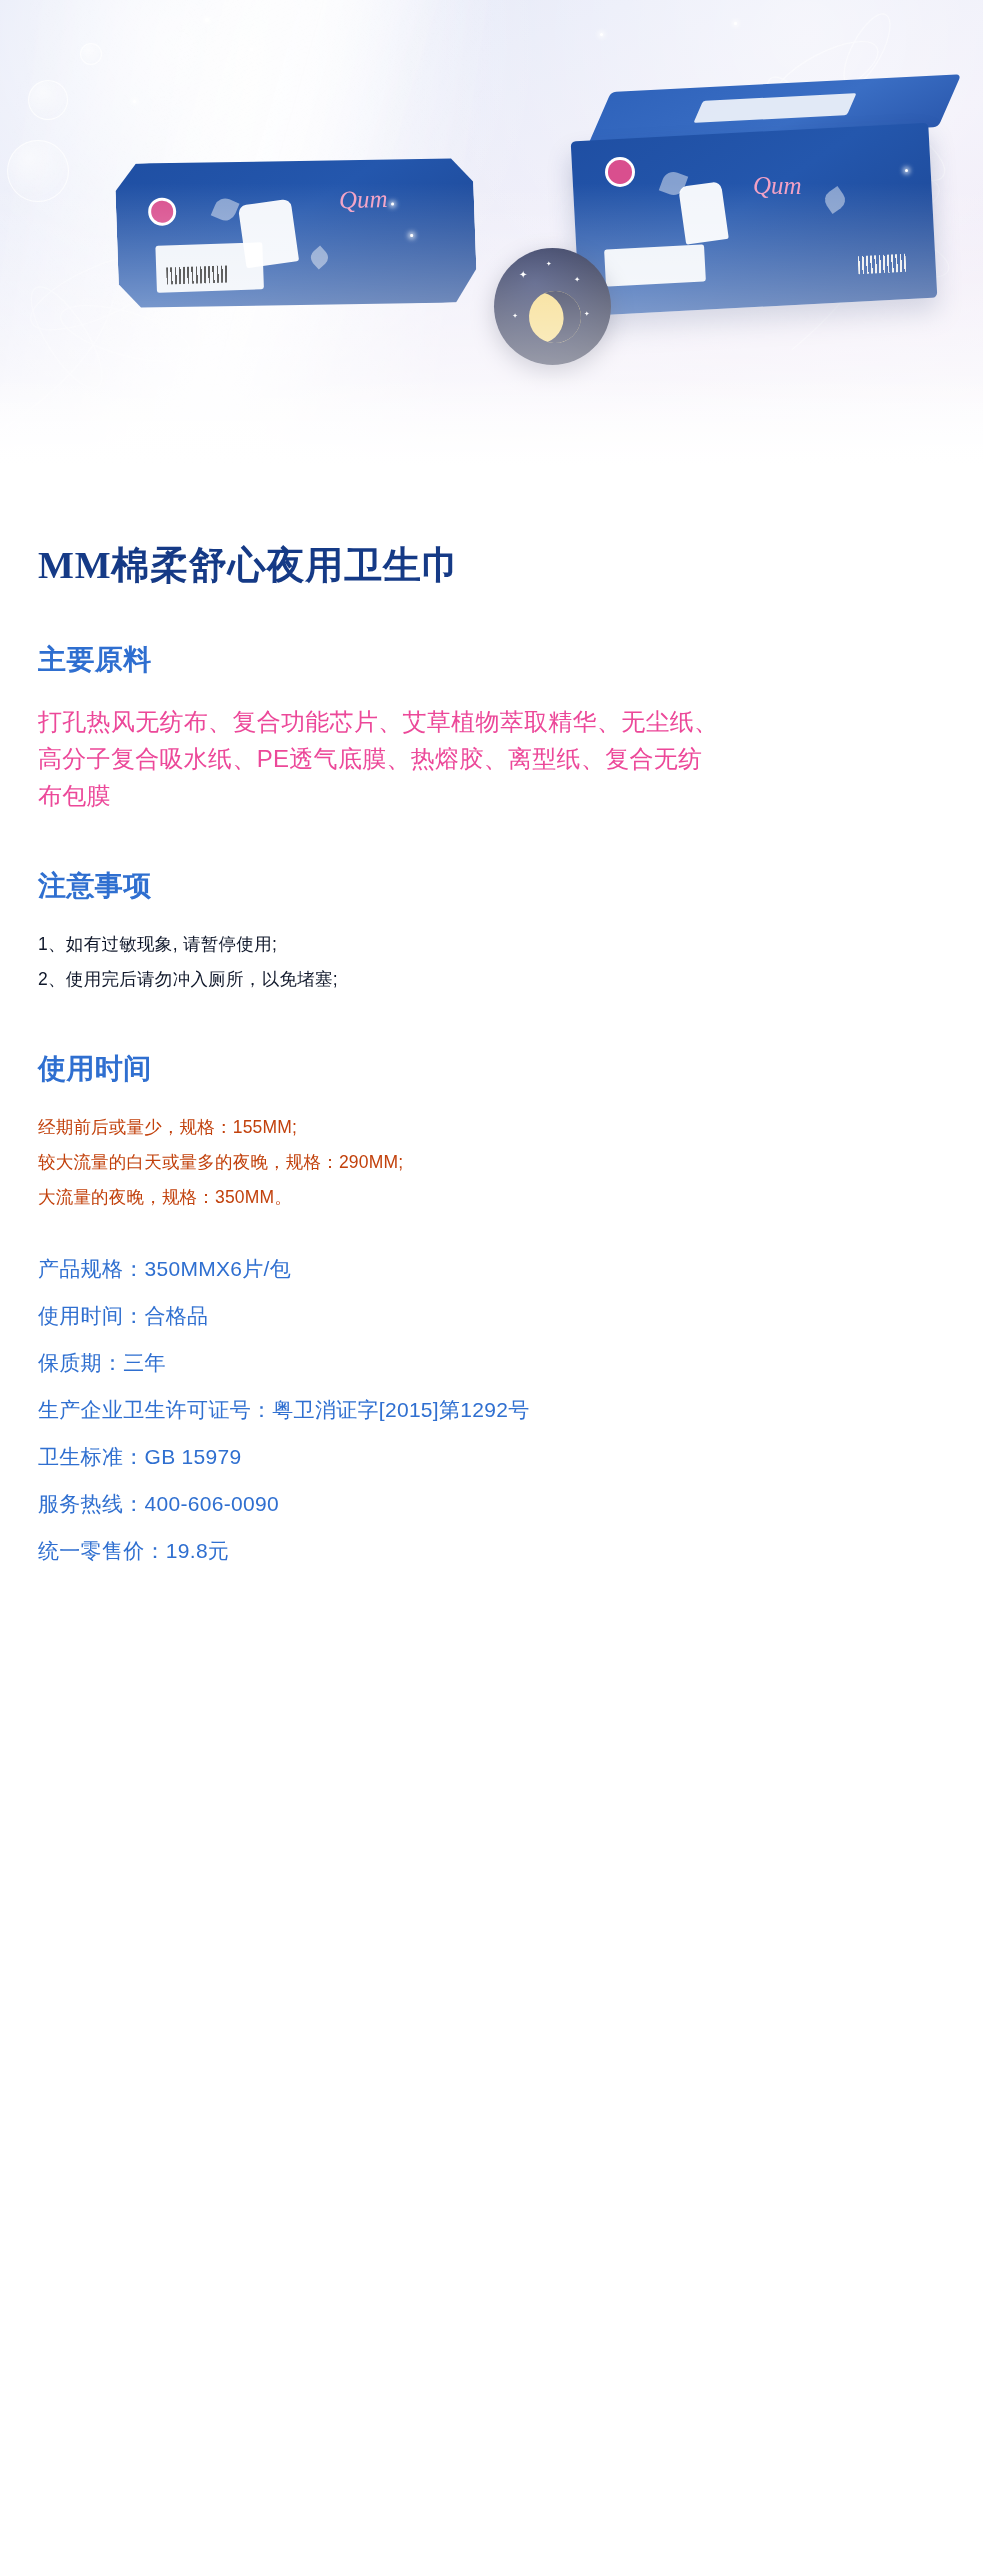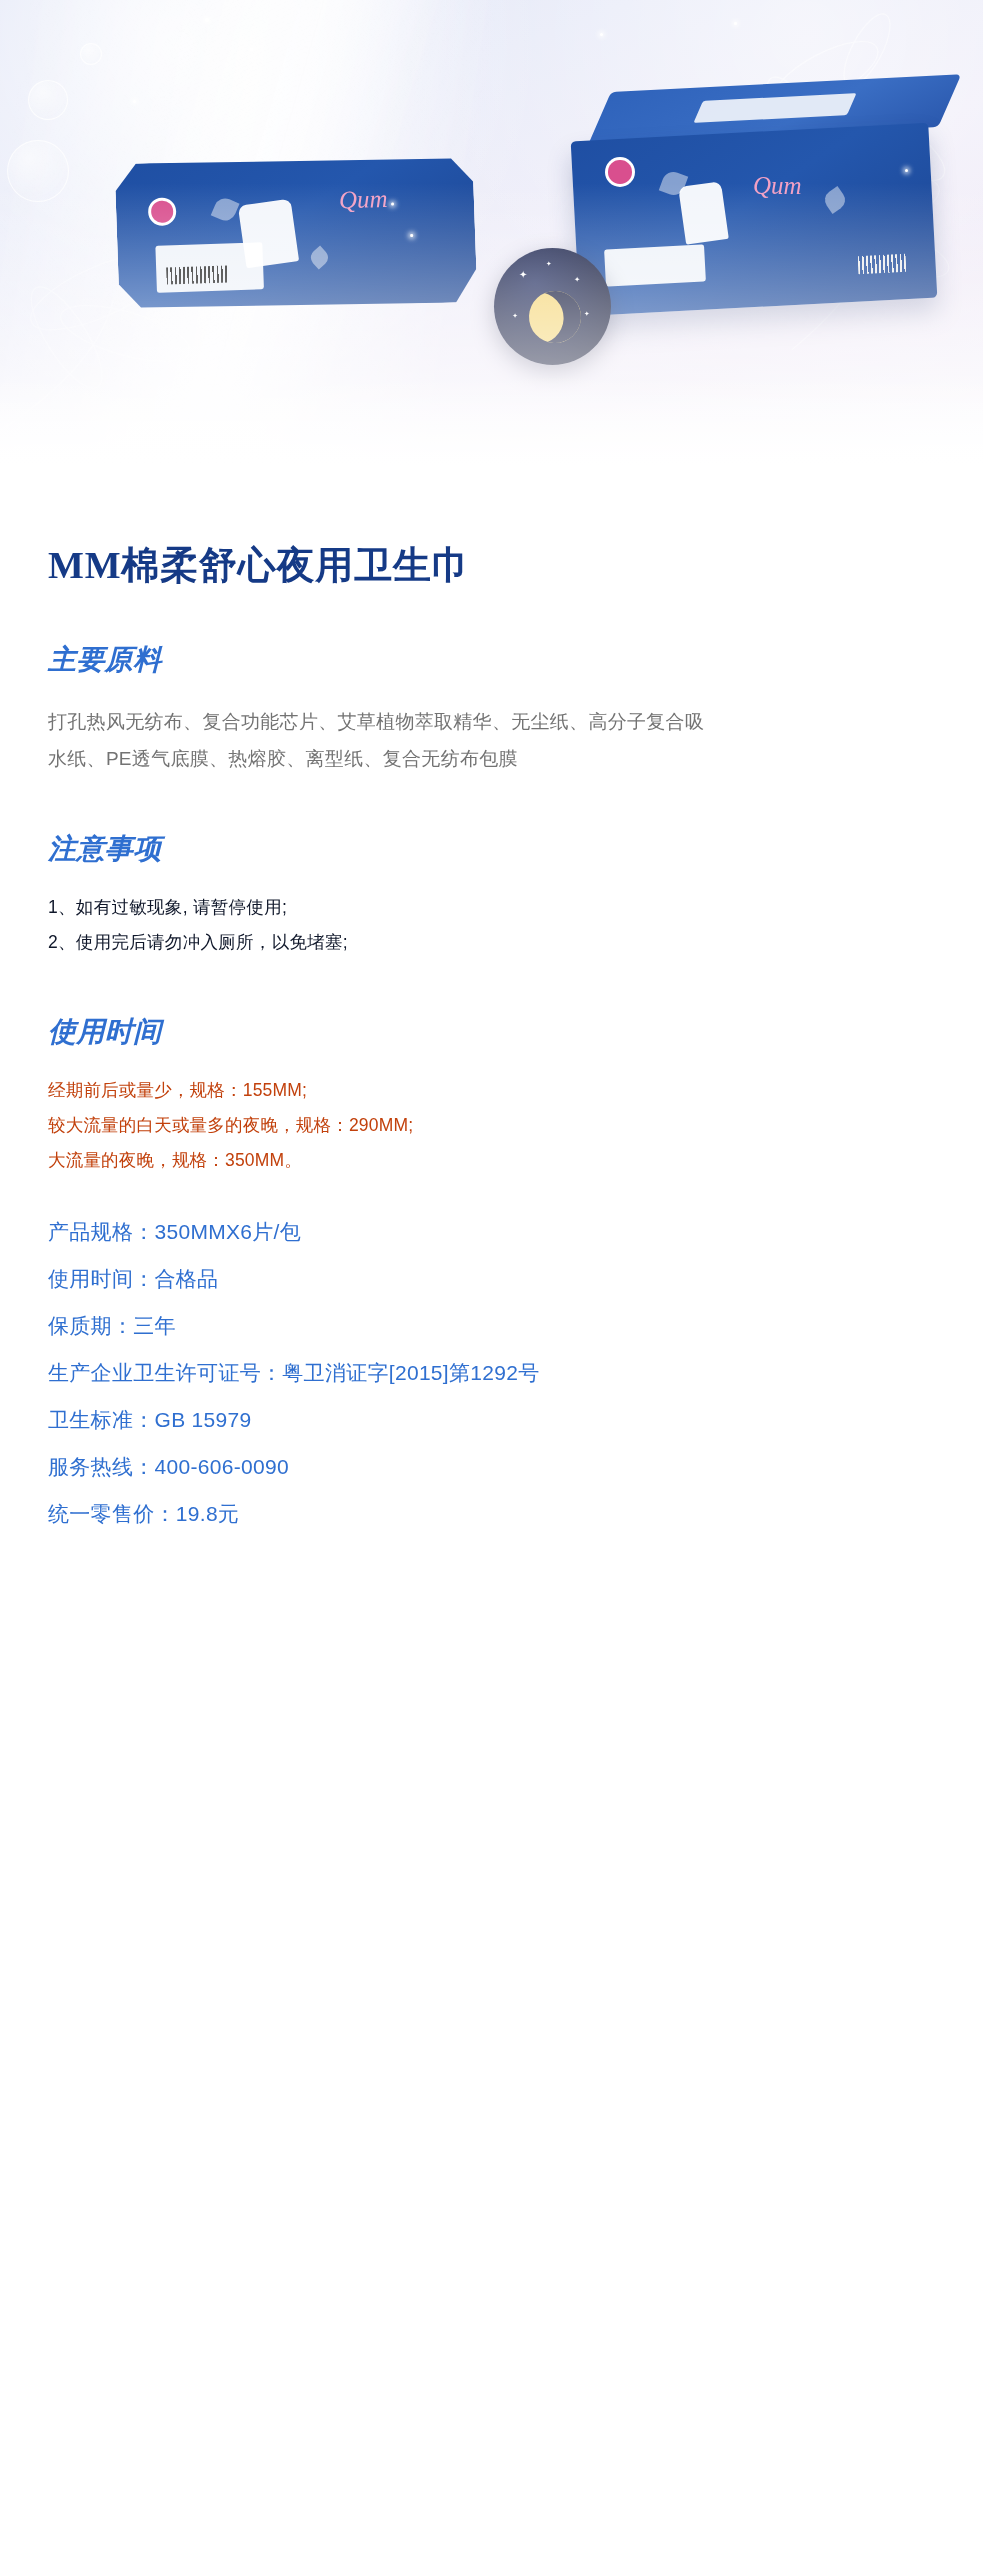--- a/index.html
+++ b/index.html
@@ -150,45 +150,44 @@
   .star {
     position: absolute;
     color: #ffffff;
     font-size: 10px;
     line-height: 1;
   }
 
   
   .content {
     position: relative;
-    padding: 20px 82px 50px 48px;
+    padding: 20px 82px 50px 38px;
     box-sizing: border-box;
     width: 802px;
   }
   h1.title {
     font-family: "Liberation Serif", "DejaVu Serif", serif;
     font-weight: bold;
     font-size: 38px;
     color: #153a86;
     letter-spacing: 0.8px;
     margin: 45px 0 50px 0;
   }
   h2.section {
     font-size: 28px;
     font-weight: bold;
     color: #2f6fd0;
     margin: 0 0 22px 0;
     letter-spacing: 0.4px;
-    font-style: italic;
   }
   .section-block { margin-bottom: 53px; }
   .body-text {
-    font-size: 19px;
+    font-size: 24px;
     line-height: 37px;
-    color: #737373;
+    color: #ec4899;
     letter-spacing: 0.3px;
     margin-top: 24px;
   }
   .note-line {
     font-size: 17.5px;
     line-height: 35px;
     color: #0f172a;
     letter-spacing: 0.3px;
   }
   .time-line {

